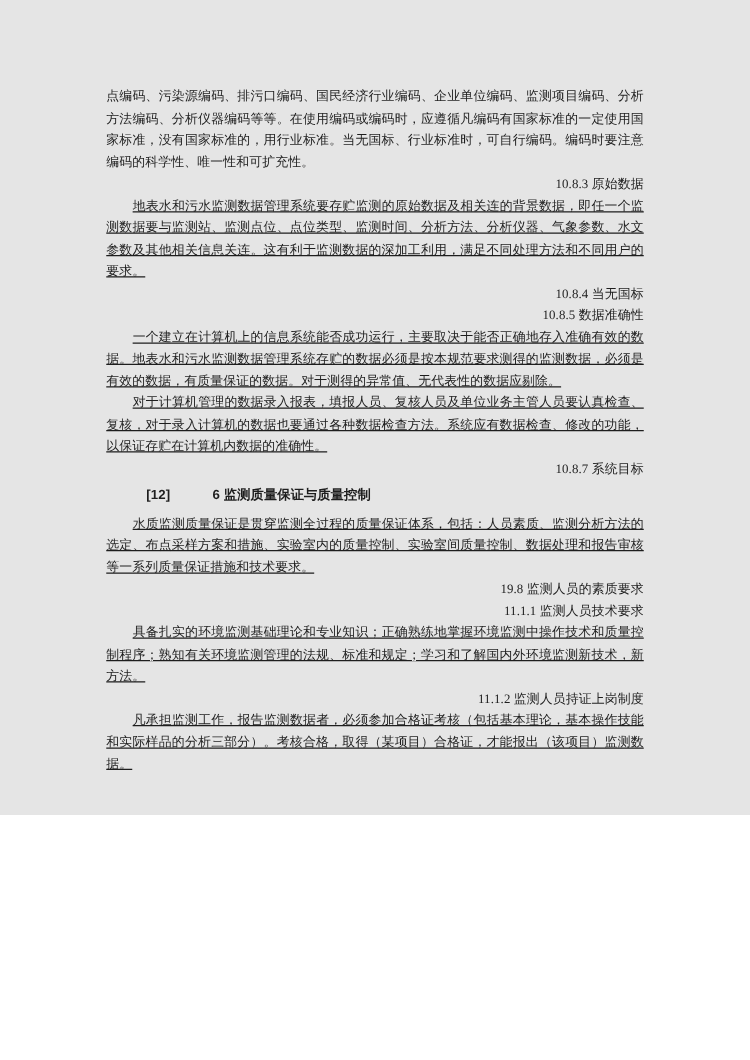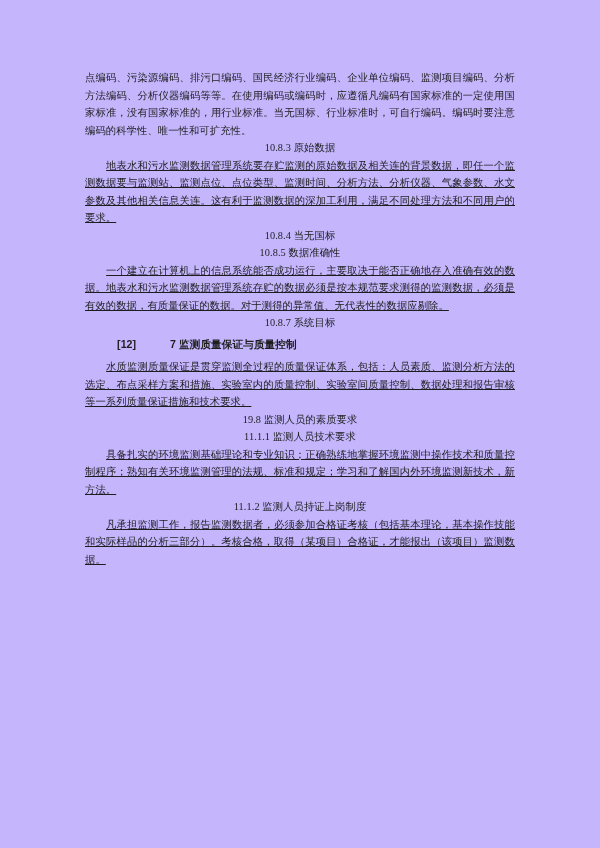--- a/index.html
+++ b/index.html
@@ -1,41 +1,41 @@
 <!DOCTYPE html>
 <html lang="zh"><head>
 <meta charset="utf-8">
 <title>Document Page</title>
 <style>
   html, body { margin: 0; padding: 0; background: #ffffff; }
   .page {
     position: relative;
     width: 600px;
-    height: 848px;
-    background: #c4b5fd;
+    height: 652px;
+    background: #e5e5e5;
     overflow: hidden;
     font-family: "Liberation Serif", "DejaVu Serif", serif;
   }
   .content {
     position: absolute;
     left: 85px;
     top: 69px;
     width: 430px;
     font-size: 10.3px;
     line-height: 17.5px;
     color: #1e1e1e;
     letter-spacing: 0.1px;
   }
   .content p {
     margin: 0;
     padding: 0;
     text-align: justify;
   }
   p.subheading {
-    text-align: center;
+    text-align: right;
     white-space: pre-wrap;
   }
   p.indent {
     text-indent: 2.05em;
     text-decoration: underline;
   }
   p.chapter-heading {
     font-family: "Liberation Sans", "DejaVu Sans", sans-serif;
     font-weight: bold;
     font-size: 10.6px;
@@ -53,22 +53,23 @@
 <body>
 
 <div class="page">
   <div class="content" id="doc-content">
       <p class="paragraph">点编码、污染源编码、排污口编码、国民经济行业编码、企业单位编码、监测项目编码、分析方法编码、分析仪器编码等等。在使用编码或编码时，应遵循凡编码有国家标准的一定使用国家标准，没有国家标准的，用行业标准。当无国标、行业标准时，可自行编码。编码时要注意编码的科学性、唯一性和可扩充性。</p>
       <p class="subheading">10.8.3 原始数据</p>
       <p class="paragraph indent">地表水和污水监测数据管理系统要存贮监测的原始数据及相关连的背景数据，即任一个监测数据要与监测站、监测点位、点位类型、监测时间、分析方法、分析仪器、气象参数、水文参数及其他相关信息关连。这有利于监测数据的深加工利用，满足不同处理方法和不同用户的要求。</p>
       <p class="subheading">10.8.4 当无国标</p>
       <p class="subheading">10.8.5 数据准确性</p>
       <p class="paragraph indent">一个建立在计算机上的信息系统能否成功运行，主要取决于能否正确地存入准确有效的数据。地表水和污水监测数据管理系统存贮的数据必须是按本规范要求测得的监测数据，必须是有效的数据，有质量保证的数据。对于测得的异常值、无代表性的数据应剔除。</p>
+      <p class="paragraph indent">对于计算机管理的数据录入报表，填报人员、复核人员及单位业务主管人员要认真检查、复核，对于录入计算机的数据也要通过各种数据检查方法。系统应有数据检查、修改的功能，以保证存贮在计算机内数据的准确性。</p>
       <p class="subheading">10.8.7 系统目标</p>
-      <p class="chapter-heading"><span class="ref">[12]</span><span>7 监测质量保证与质量控制</span></p>
+      <p class="chapter-heading"><span class="ref">[12]</span><span>6 监测质量保证与质量控制</span></p>
       <p class="paragraph indent">水质监测质量保证是贯穿监测全过程的质量保证体系，包括：人员素质、监测分析方法的选定、布点采样方案和措施、实验室内的质量控制、实验室间质量控制、数据处理和报告审核等一系列质量保证措施和技术要求。</p>
       <p class="subheading">19.8 监测人员的素质要求</p>
       <p class="subheading">11.1.1 监测人员技术要求</p>
       <p class="paragraph indent">具备扎实的环境监测基础理论和专业知识；正确熟练地掌握环境监测中操作技术和质量控制程序；熟知有关环境监测管理的法规、标准和规定；学习和了解国内外环境监测新技术，新方法。</p>
       <p class="subheading">11.1.2 监测人员持证上岗制度</p>
       <p class="paragraph indent">凡承担监测工作，报告监测数据者，必须参加合格证考核（包括基本理论，基本操作技能和实际样品的分析三部分）。考核合格，取得（某项目）合格证，才能报出（该项目）监测数据。</p>
     </div>
 </div>
 
 </body></html>

